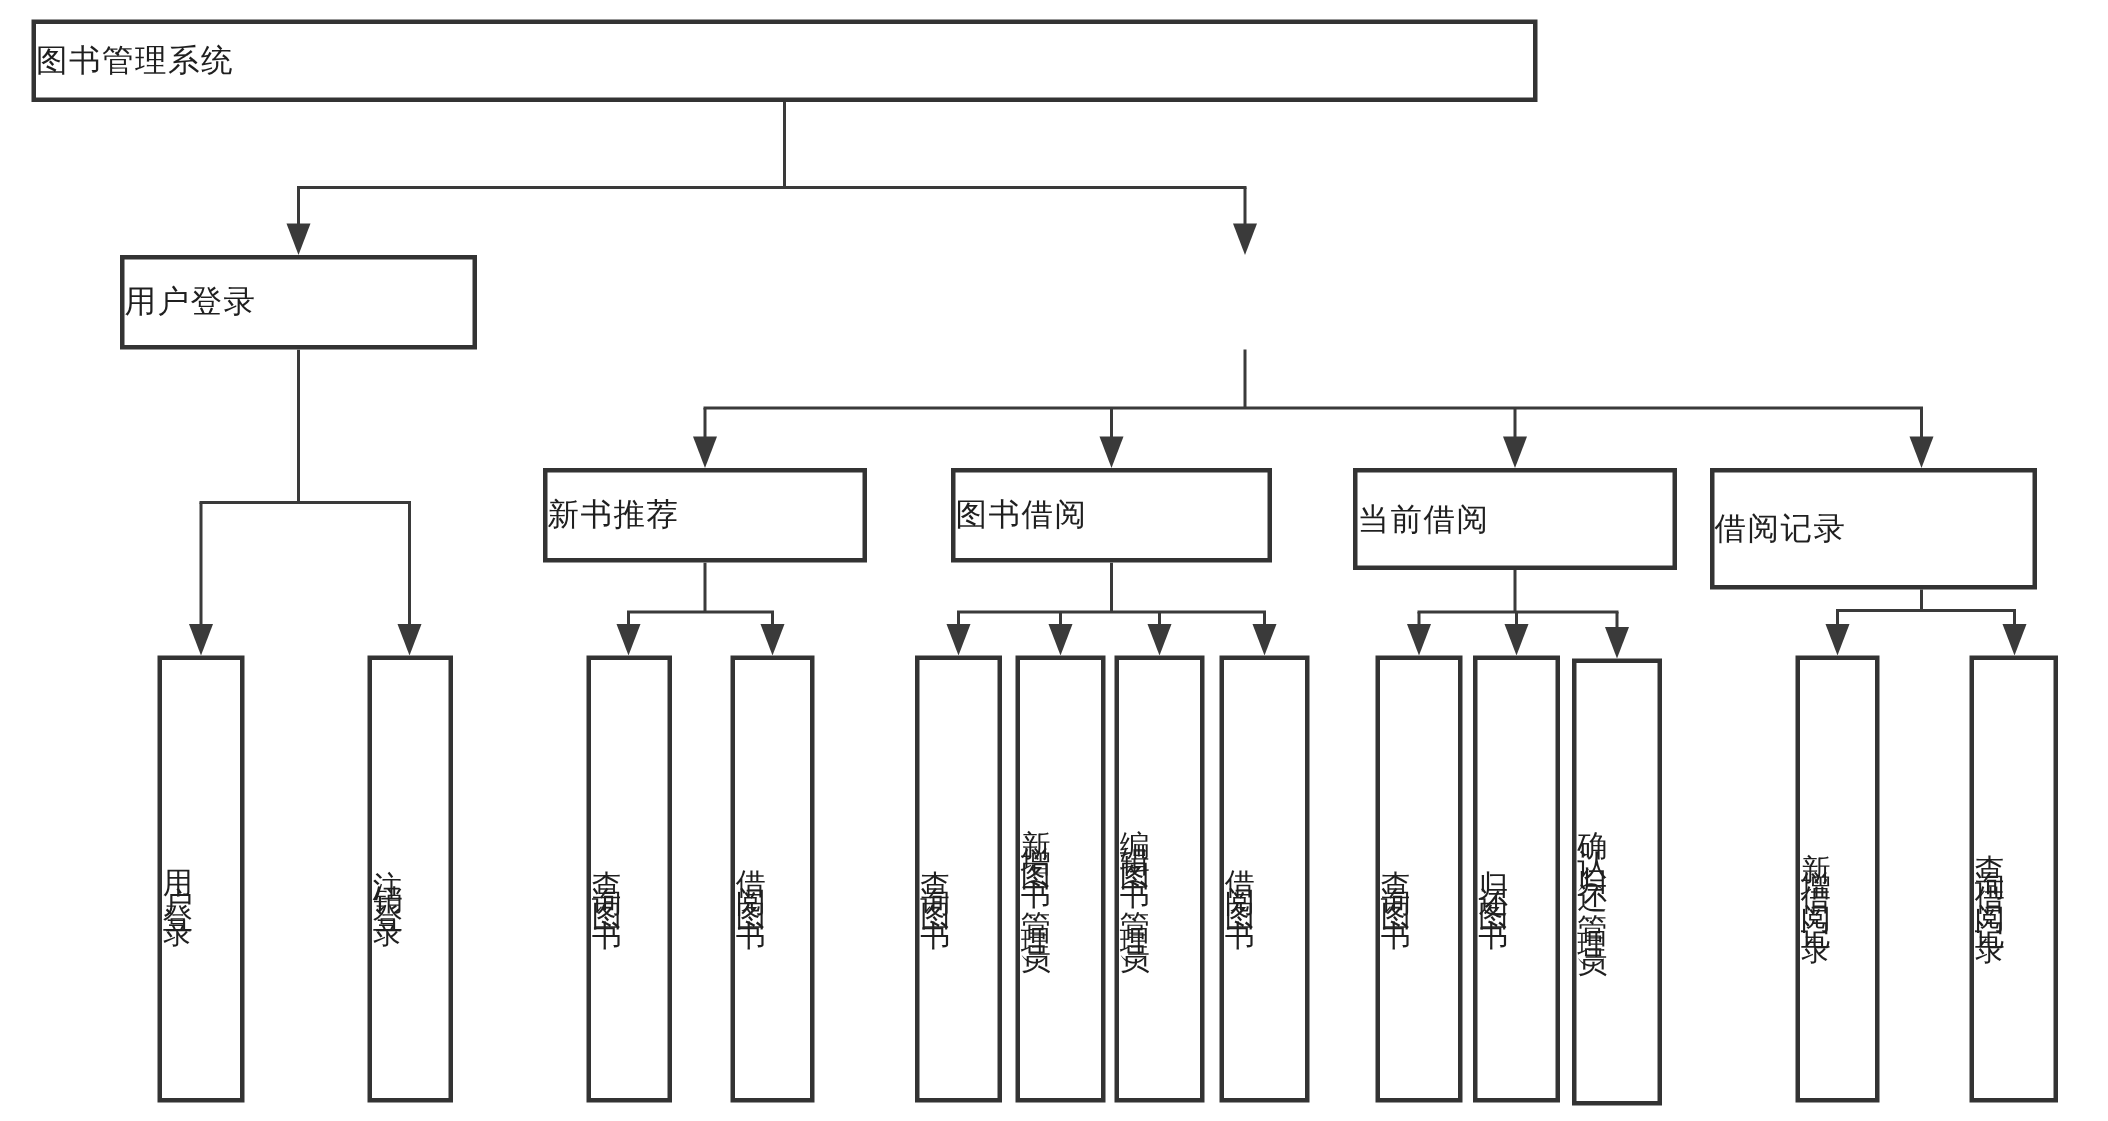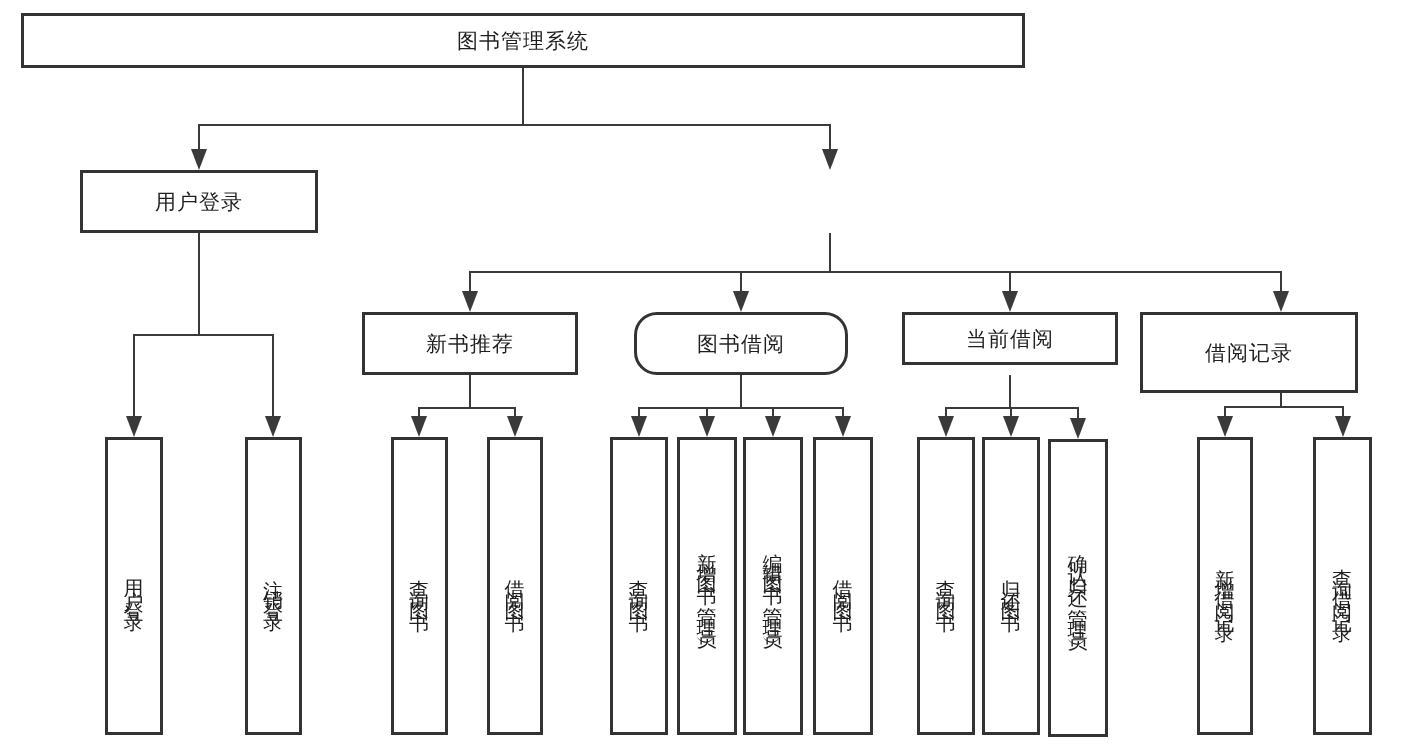--- a/index.html
+++ b/index.html
@@ -37,21 +37,21 @@
     border-top: 21px solid var(--line, #3a3a3a);
   }
   
   .node {
     position: absolute;
     box-sizing: border-box;
     background: var(--boxfill, #ffffff);
     border: 3px solid var(--boxborder, #333333);
     display: flex;
     align-items: center;
-    justify-content: center;
+    justify-content: flex-start;
   }
   .node .label {
     color: var(--text, #1f1f1f);
     font-size: 21px;
     letter-spacing: 1px;
     white-space: nowrap;
     line-height: 1;
   }
   .node.v .label {
     writing-mode: vertical-rl;
@@ -132,24 +132,24 @@
   <div class="layer" id="node-layer">
       <div class="node" style="left: 21px; top: 13px; width: 1004px; height: 55px;">
         <span class="label">图书管理系统</span>
       </div>
       <div class="node" style="left: 80px; top: 170px; width: 238px; height: 63px;">
         <span class="label">用户登录</span>
       </div>
       <div class="node" style="left: 362px; top: 312px; width: 216px; height: 63px;">
         <span class="label">新书推荐</span>
       </div>
-      <div class="node" style="left: 634px; top: 312px; width: 214px; height: 63px; border-radius: 23px;">
+      <div class="node" style="left: 634px; top: 312px; width: 214px; height: 63px;">
         <span class="label">图书借阅</span>
       </div>
-      <div class="node" style="left: 902px; top: 312px; width: 216px; height: 53px;">
+      <div class="node" style="left: 902px; top: 312px; width: 216px; height: 68px;">
         <span class="label">当前借阅</span>
       </div>
       <div class="node" style="left: 1140px; top: 312px; width: 218px; height: 81px;">
         <span class="label">借阅记录</span>
       </div>
       <div class="node v" style="left: 105px; top: 437px; width: 58px; height: 298px;">
         <span class="label">用户登录</span>
       </div>
       <div class="node v" style="left: 245px; top: 437px; width: 57px; height: 298px;">
         <span class="label">注销登录</span>

